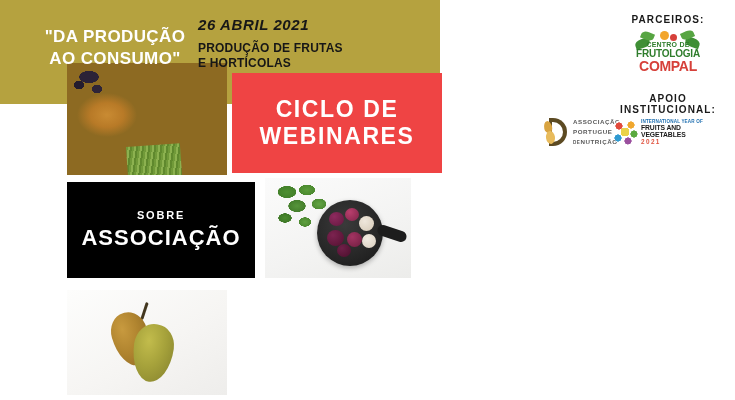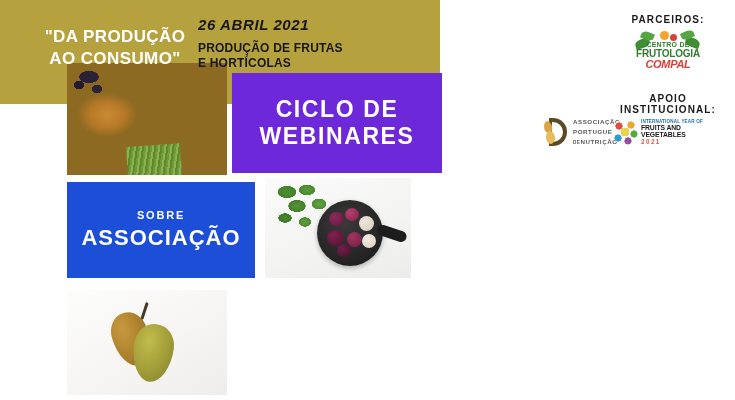--- a/index.html
+++ b/index.html
@@ -71,24 +71,24 @@
     background:radial-gradient(ellipse at 34% 28%,#c89a3f 0%,#b0842f 45%,#8c6723 100%);transform:rotate(-16deg);}
   #photo-pear .pear-b{left:66px;top:34px;width:40px;height:58px;
     background:radial-gradient(ellipse at 36% 30%,#c2bc4c 0%,#a6a23b 45%,#83802c 100%);transform:rotate(8deg);}
   #photo-pear .stem{position:absolute;left:76px;top:12px;width:3px;height:18px;
     background:#43371f;border-radius:2px;transform:rotate(18deg);}
 
   
   .block{position:absolute;display:flex;flex-direction:column;
     align-items:center;justify-content:center;text-align:center;color:#ffffff;}
 
-  #block-green{left:232px;top:73px;width:210px;height:100px;background:#6d28d9;}
+  #block-green{left:232px;top:73px;width:210px;height:100px;background:#ef4444;}
   #block-green .l1,#block-green .l2{font-weight:bold;letter-spacing:1.6px;line-height:1.18;font-size:23px;}
 
-  #block-red{left:67px;top:182px;width:188px;height:96px;background:#1d4ed8;}
+  #block-red{left:67px;top:182px;width:188px;height:96px;background:#000000;}
   #block-red .small{font-size:11px;font-weight:bold;letter-spacing:1.8px;margin-bottom:4px;}
   #block-red .l1,#block-red .l2{font-weight:bold;letter-spacing:1px;line-height:1.2;font-size:22px;}
 
   #block-gold{left:232px;top:292px;width:440px;height:104px;background:#b5a23f;}
 
   
   #quote{position:absolute;left:20px;top:26px;width:190px;color:#ffffff;text-align:center;
     font-weight:bold;font-size:17px;line-height:1.28;letter-spacing:.4px;}
 
   
@@ -128,21 +128,21 @@
   #logo-frut .lf2{left:8px;top:3px;width:13px;height:8px;transform:rotate(22deg);background:#57a542;}
   #logo-frut .lf3{right:3px;top:9px;width:15px;height:9px;transform:rotate(20deg) scaleX(-1);}
   #logo-frut .lf4{right:9px;top:2px;width:13px;height:8px;transform:rotate(-24deg) scaleX(-1);background:#57a542;}
   #logo-frut .dot-o{position:absolute;left:27px;top:2px;width:9px;height:9px;border-radius:50%;background:#f2a52c;}
   #logo-frut .dot-r{position:absolute;left:37px;top:5px;width:7px;height:7px;border-radius:50%;background:#d6403a;}
   #logo-frut .t1{position:absolute;left:0;top:12px;width:100%;text-align:center;
     font-size:7px;font-weight:bold;color:#2f7d2c;letter-spacing:.2px;}
   #logo-frut .t2{position:absolute;left:0;top:19px;width:100%;text-align:center;
     font-size:10px;font-weight:bold;color:#2f7d2c;letter-spacing:-.2px;}
   #logo-frut .t3{position:absolute;left:0;top:29px;width:100%;text-align:center;
-    font-size:11px;font-weight:bold;color:#d6403a;font-style:italic;letter-spacing:-.3px;}
+    font-size:14px;font-weight:bold;color:#d6403a;letter-spacing:-.3px;}
 
   
   #apoio{margin-top:24px;}
   #logo-iyfv{display:flex;align-items:center;justify-content:center;gap:3px;margin-top:2px;}
   #logo-iyfv .emblem{position:relative;width:26px;height:26px;border-radius:50%;flex:0 0 26px;
     background:
       radial-gradient(circle 5px at 7px 7px,#e24a3c 0%,#e24a3c 70%,transparent 72%),
       radial-gradient(circle 5px at 19px 6px,#f0a72e 0%,#f0a72e 70%,transparent 72%),
       radial-gradient(circle 5px at 22px 15px,#5aa93f 0%,#5aa93f 70%,transparent 72%),
       radial-gradient(circle 5px at 16px 22px,#9a4f9e 0%,#9a4f9e 70%,transparent 72%),

